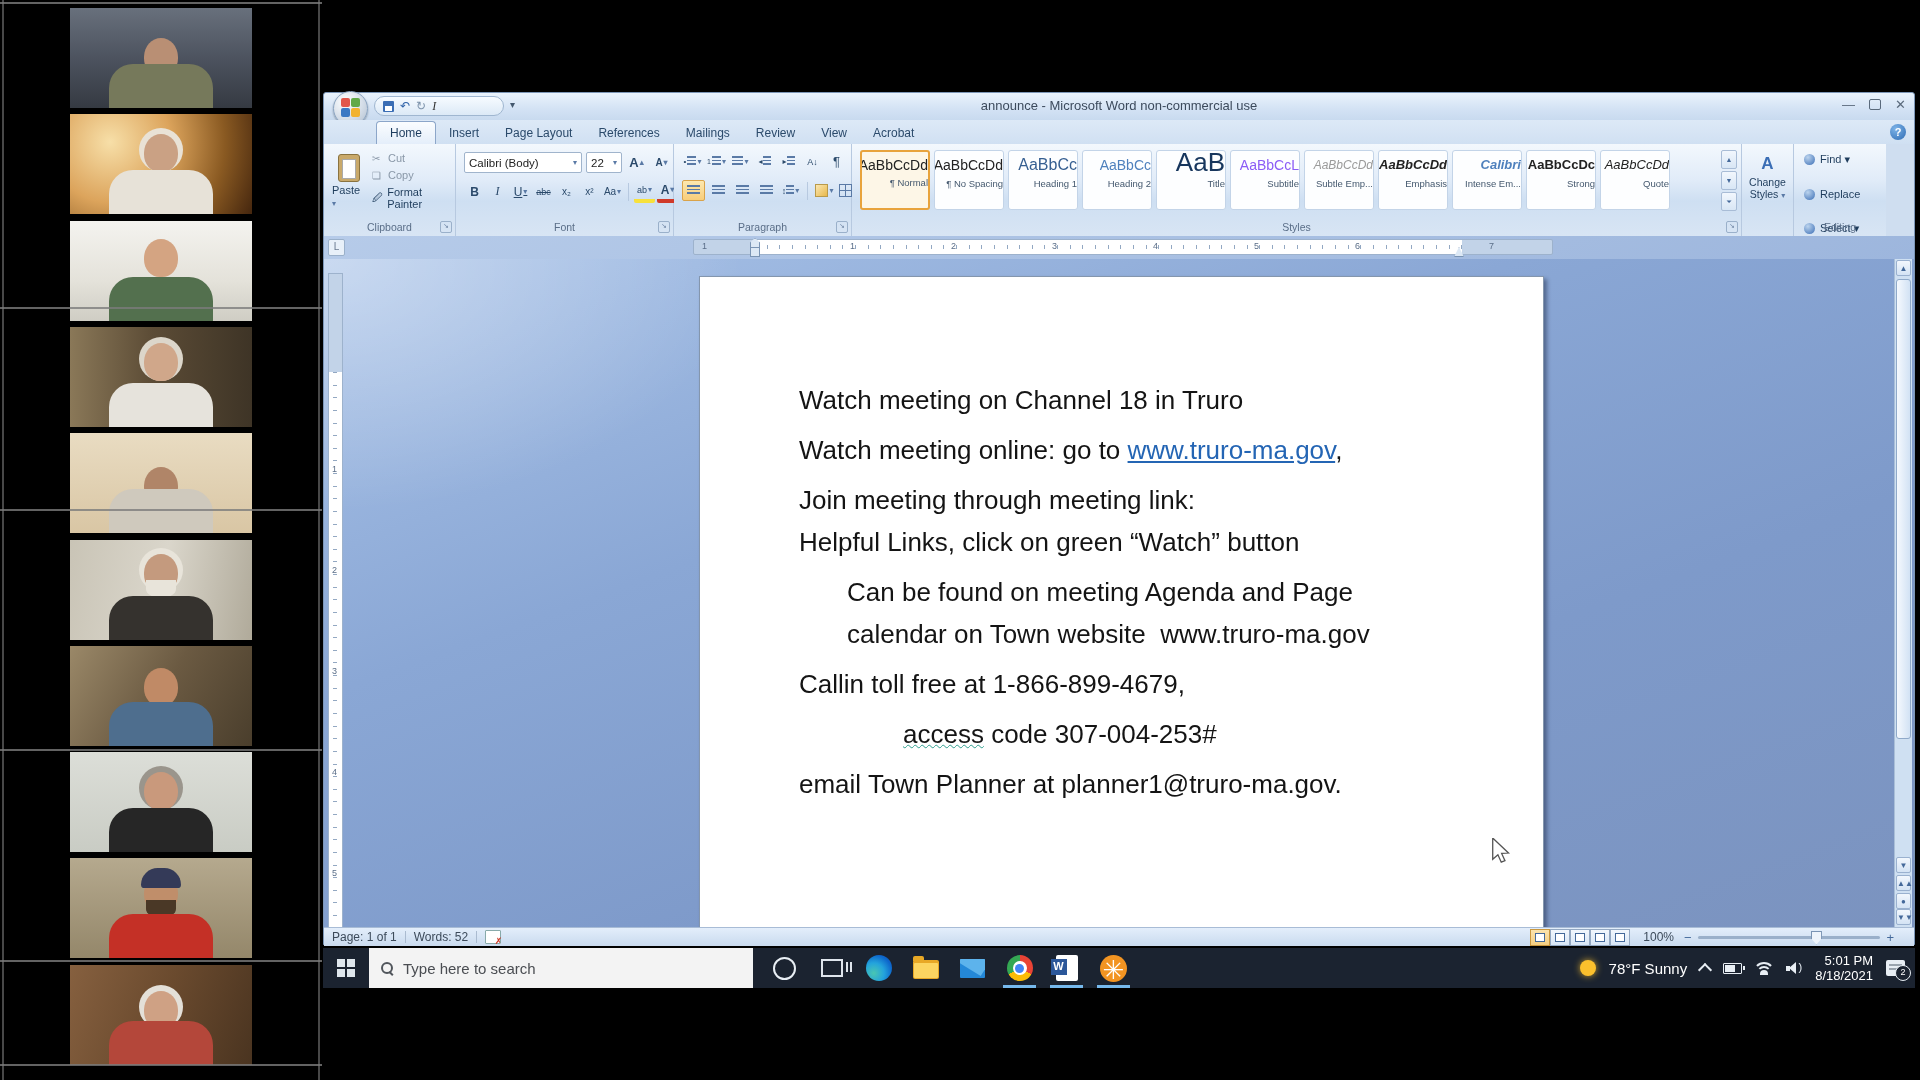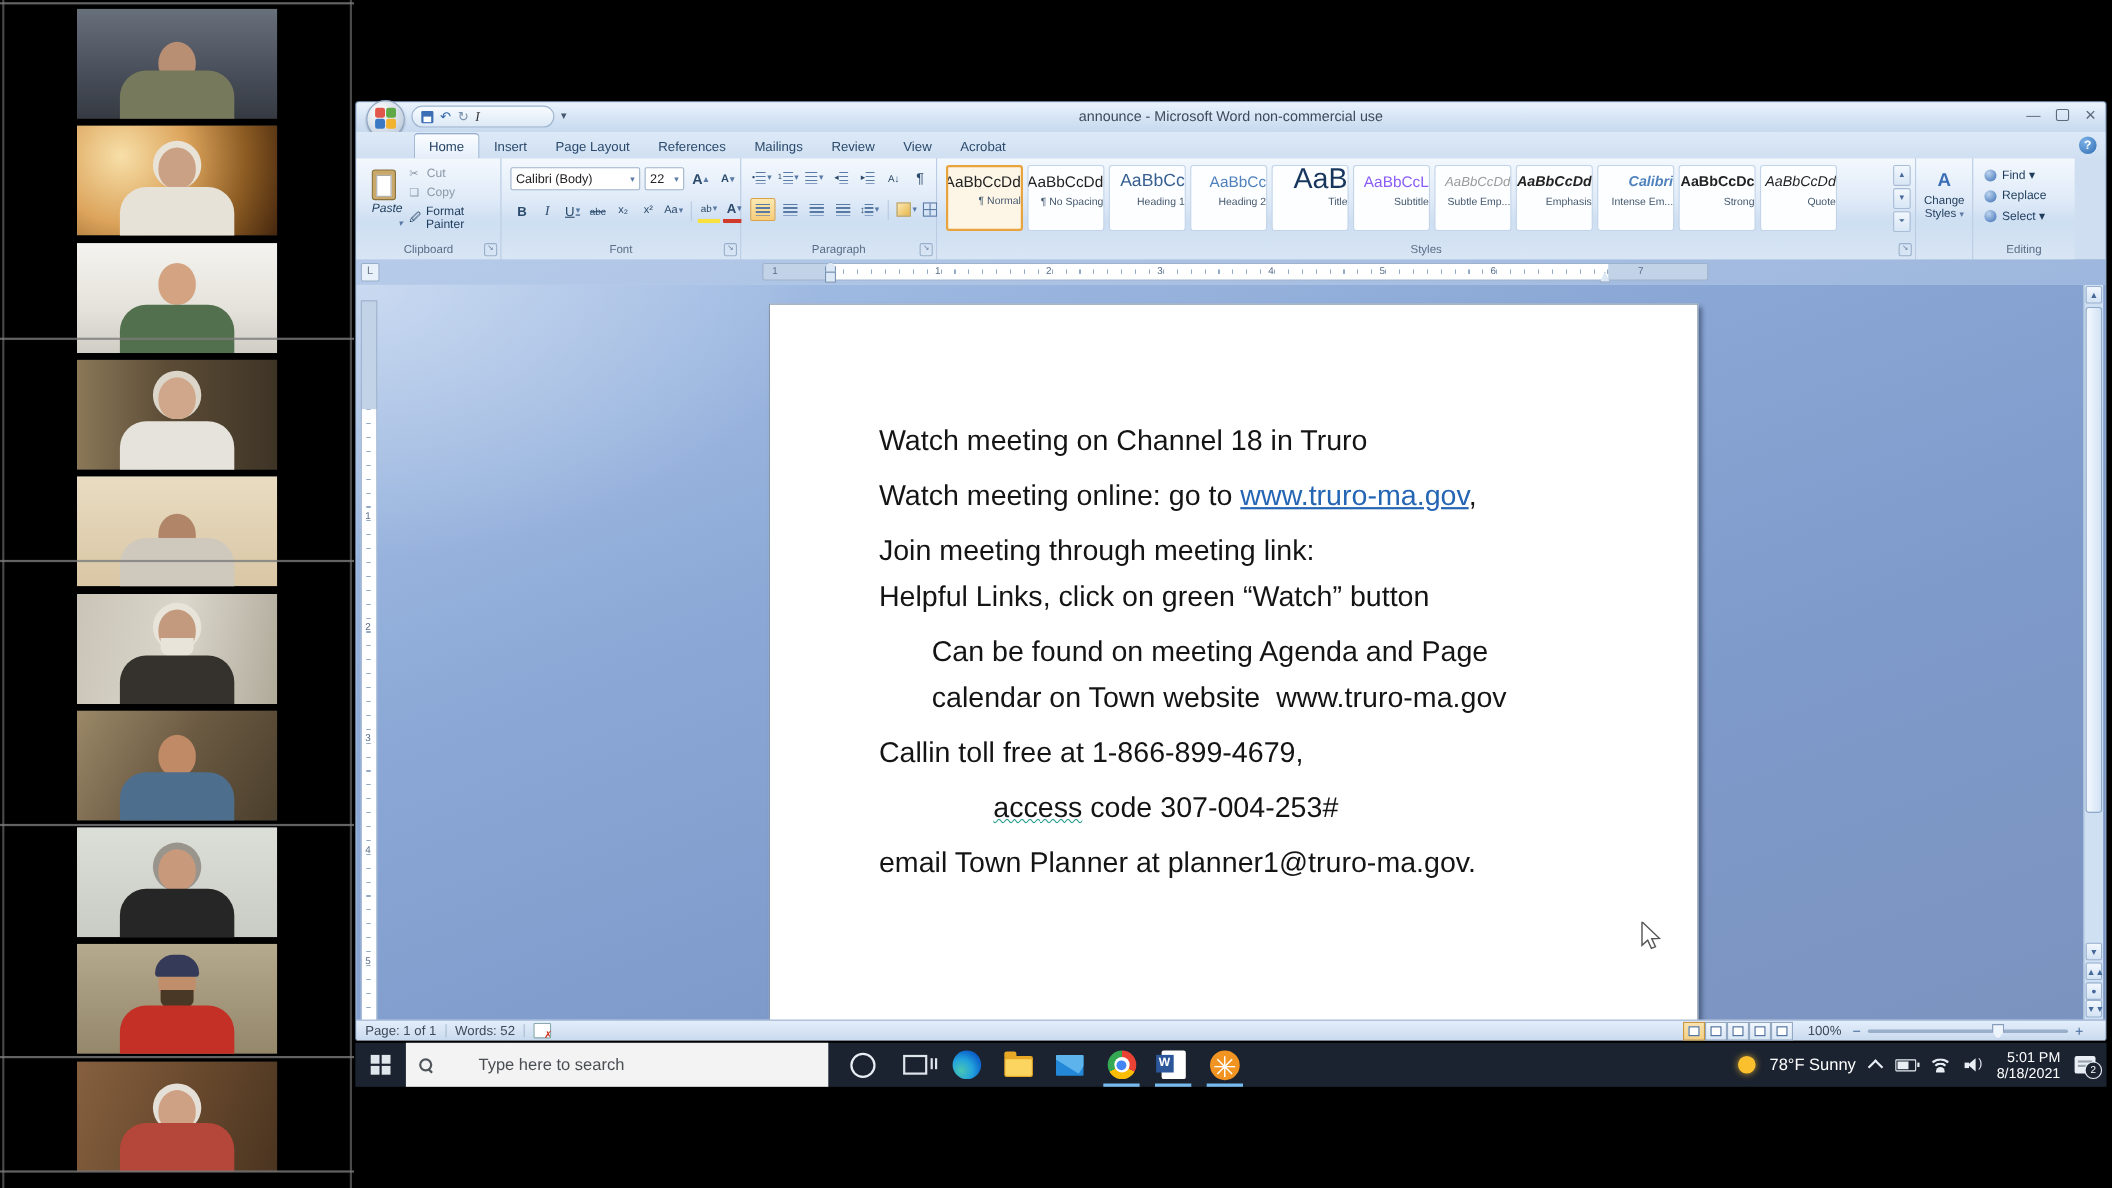--- a/index.html
+++ b/index.html
@@ -50,21 +50,21 @@
     text-align:center;line-height:16px;}
 
   
   #ribbon{left:0;top:51px;width:100%;height:92px;background:#cfdef0;border-bottom:1px solid #8ca6c9;display:flex;}
   .group{position:relative;height:100%;box-sizing:border-box;border-right:1px solid #b7c9e0;
     background:linear-gradient(#f3f8fd,#e0ebf8 40%,#cedff2 62%,#d8e5f4);}
   .glabel{position:absolute;bottom:3px;left:0;width:100%;text-align:center;font-size:10.5px;color:#5a6e88;}
   .launcher{position:absolute;bottom:3px;right:3px;width:10px;height:10px;border:1px solid #9ab0ca;border-radius:2px;
     color:#6a80a0;font-size:7px;line-height:8px;text-align:center;}
   
-  .paste-big{position:absolute;left:8px;top:8px;width:34px;height:58px;text-align:right;font-size:11px;color:#1e3c5c;font-style:italic;}
+  .paste-big{position:absolute;left:8px;top:8px;width:34px;height:58px;text-align:left;font-size:11px;color:#1e3c5c;}
   .clipb{width:20px;height:26px;margin:2px auto 2px;background:#c9a96a;border:1px solid #8a7340;border-radius:3px;position:relative;}
   .clipb::after{content:"";position:absolute;left:3px;top:4px;width:12px;height:18px;background:#fff;border:1px solid #aaa;}
   .clip-items{position:absolute;left:48px;top:8px;display:flex;flex-direction:column;gap:5px;}
   .clip-item{font-size:11px;display:flex;align-items:center;gap:4px;}
   .clip-item.dim{color:#8a98a8;}
   .clip-item.live{color:#1e3c5c;}
   .mini-ic{display:inline-block;width:12px;font-size:10px;}
   
   .fontrow1{position:absolute;left:8px;top:8px;display:flex;align-items:center;gap:4px;}
   .combo{background:#fff;border:1px solid #a0b4cc;border-radius:2px;font-size:11.5px;color:#222;
@@ -99,21 +99,21 @@
   .st-intense .stprev{color:#4f81bd;font-style:italic;font-weight:bold;font-size:13px;}
   .st-strong .stprev{font-weight:bold;font-size:13px;}
   .st-quote .stprev{font-style:italic;font-size:13px;}
   .galscroll{position:absolute;right:4px;top:6px;width:16px;height:60px;display:flex;flex-direction:column;gap:2px;}
   .galscroll div{flex:1;background:linear-gradient(#f2f7fd,#d8e6f5);border:1px solid #a8bcd6;border-radius:2px;
     font-size:7px;color:#44699a;text-align:center;line-height:17px;}
   
   .chgA{margin:10px auto 2px;width:22px;text-align:center;font-size:17px;font-weight:bold;color:#3b6eb5;}
   .chgtxt{text-align:center;font-size:10.5px;color:#1e3c5c;line-height:12px;}
   
-  .editlist{position:absolute;left:10px;top:9px;display:flex;flex-direction:column;gap:6px;}
+  .editlist{position:absolute;left:10px;top:9px;display:flex;flex-direction:column;gap:22px;}
   .edititem{font-size:11px;color:#1e3c5c;display:flex;align-items:center;gap:5px;}
 
   
   #rulerrow{left:0;top:143px;width:100%;height:23px;background:linear-gradient(160deg,#b6cbe9,#9db6dd);}
   #tabsel{position:absolute;left:4px;top:3px;width:15px;height:15px;background:#e8f0f9;border:1px solid #9ab0ca;
     font-size:10px;color:#6a7a90;text-align:center;line-height:14px;border-radius:2px;}
   #hruler{position:absolute;left:369px;top:3px;width:860px;height:16px;background:#c2d3e8;border:1px solid #9db2cc;
     border-radius:2px;box-sizing:border-box;}
   #hwhite{position:absolute;left:60px;top:0;width:708px;height:14px;background:#fff;}
   #hwhite::before{content:"";position:absolute;left:0;top:5px;height:4px;width:100%;
@@ -164,21 +164,21 @@
 
   
   #taskbar{left:323px;top:948px;width:1592px;height:40px;background:#1b2330;display:flex;align-items:center;}
   #startbtn{width:46px;height:40px;display:flex;align-items:center;justify-content:center;}
   .winlogo{display:grid;grid-template-columns:8px 8px;grid-template-rows:8px 8px;gap:1.5px;transform:skewY(0deg);}
   .winlogo i{background:#dfe6ec;}
   #searchbox{width:384px;height:40px;background:#f3f3f3;display:flex;align-items:center;gap:10px;padding-left:12px;box-sizing:border-box;}
   .mag{position:relative;width:12px;height:12px;}
   .mag::before{content:"";position:absolute;left:0;top:0;width:8px;height:8px;border:2px solid #50555b;border-radius:50%;}
   .mag::after{content:"";position:absolute;left:9px;top:9px;width:5px;height:2px;background:#50555b;transform:rotate(45deg);transform-origin:0 0;}
-  #searchtext{font-size:15px;color:#4a4d52;margin-left:32px;}
+  #searchtext{font-size:15px;color:#4a4d52;}
   #taskicons{display:flex;height:40px;margin-left:8px;}
   .ticon{width:47px;height:40px;display:flex;align-items:center;justify-content:center;position:relative;}
   .ticon.active::after{content:"";position:absolute;bottom:0;left:7px;width:33px;height:3px;background:#76b9ed;}
   .ic-cortana{width:19px;height:19px;border:2.5px solid #e8eef4;border-radius:50%;}
   .ic-taskview{width:18px;height:14px;border:2px solid #dfe5ec;position:relative;}
   .ic-taskview::after{content:"";position:absolute;right:-7px;top:1px;width:2px;height:10px;background:#dfe5ec;box-shadow:4px 0 0 #dfe5ec;}
   .ic-edge{width:26px;height:26px;border-radius:50%;
     background:radial-gradient(circle at 30% 70%,#49c6b2 0%,#23a3dc 40%,#0d66cb 72%,#0a50b4 100%);}
   .ic-folder{width:26px;height:19px;background:#e8a826;border-radius:2px;position:relative;margin-top:3px;}
   .ic-folder::before{content:"";position:absolute;left:0;top:-4px;width:11px;height:5px;background:#e8a826;border-radius:2px 2px 0 0;}

